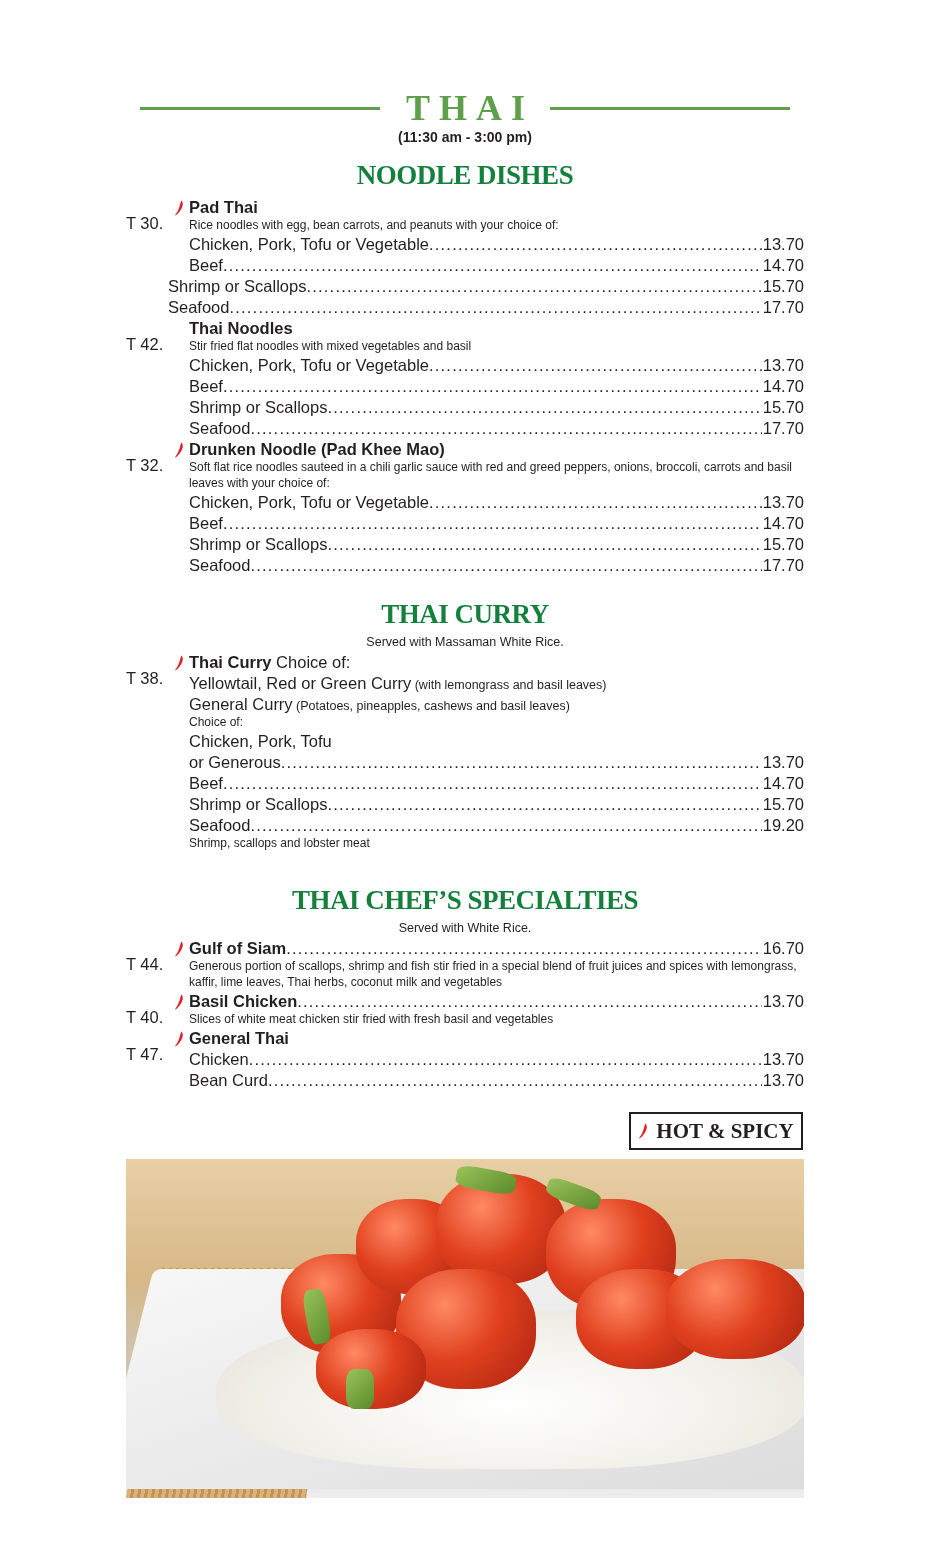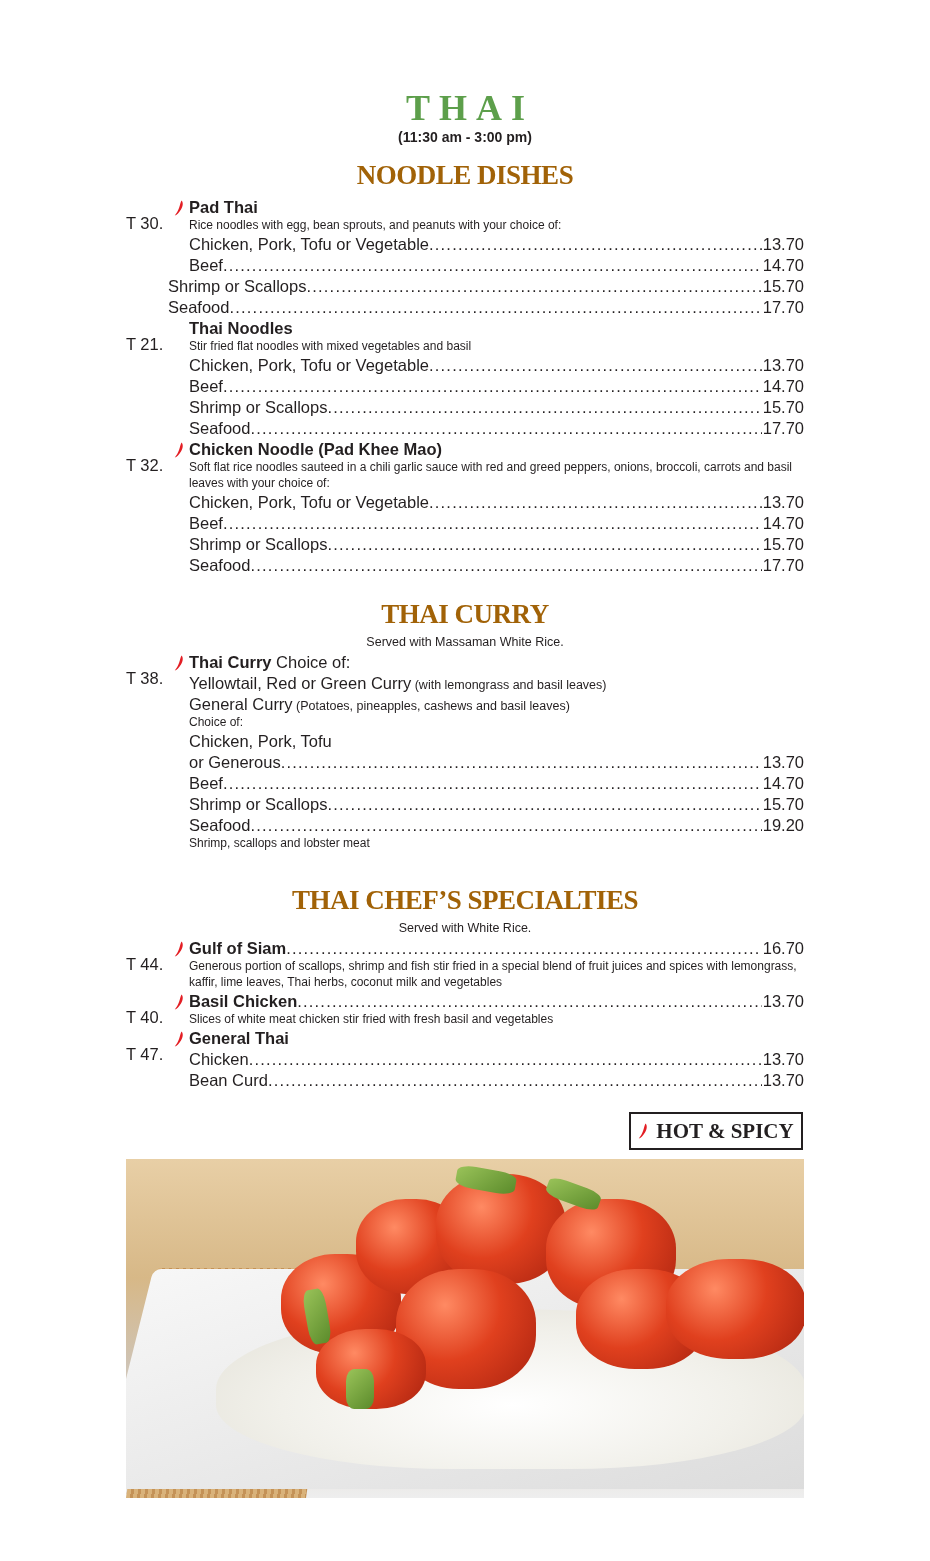--- a/index.html
+++ b/index.html
@@ -1,24 +1,24 @@
 <!DOCTYPE html>
 <html><head>
   <meta charset="utf-8">
   <style>
     * { margin: 0; padding: 0; box-sizing: border-box; }
     html, body { width: 930px; height: 1561px; background: #ffffff; overflow: hidden; }
     body { font-family: "Liberation Sans", sans-serif; color: #231f20; position: relative; }
 
-    .title-row { position: absolute; top: 86px; left: 140px; width: 650px; height: 44px; display: flex; align-items: center; flex-direction: column; }
+    .title-row { position: absolute; top: 86px; left: 140px; width: 650px; height: 44px; display: flex; align-items: center; }
     .title-line { flex: 1; height: 3px; background: #5d9f4b; }
     .title-text { font-family: "Liberation Serif", serif; font-weight: bold; color: #5d9f4b; font-size: 36px; letter-spacing: 9px; padding: 0 16px 0 26px; line-height: 44px; }
     .hours { position: absolute; top: 129px; left: 0; width: 930px; text-align: center; font-weight: bold; font-size: 14px; }
 
-    .section-title { position: absolute; left: 0; width: 930px; text-align: center; font-family: "Liberation Serif", serif; font-weight: bold; color: #a16207; font-size: 27px; letter-spacing: -0.5px; }
+    .section-title { position: absolute; left: 0; width: 930px; text-align: center; font-family: "Liberation Serif", serif; font-weight: bold; color: #15803d; font-size: 27px; letter-spacing: -0.5px; }
     .section-sub { position: absolute; left: 0; width: 930px; text-align: center; font-size: 12.5px; }
 
     .line { position: absolute; left: 126px; width: 678px; font-size: 16.5px; line-height: 21px; height: 21px; white-space: nowrap; }
     .num { position: absolute; left: 0; top: 16px; }
     .chili { position: absolute; left: 48px; top: 3px; width: 10px; height: 16px; }
     .name { position: absolute; left: 63px; top: 0; font-weight: bold; }
     .desc { position: absolute; left: 63px; font-size: 12px; line-height: 16px; white-space: normal; width: 615px; }
 
     .priced { position: absolute; right: 0; top: 0; display: flex; height: 21px; }
     .priced .lbl { white-space: nowrap; }
@@ -62,21 +62,21 @@
 <div class="section-title" style="top:160px">NOODLE DISHES</div>
 
 <div class="line" style="top:197px">
   <span class="num">T 30.</span>
   <svg class="chili">
       <use href="#chili"></use>
     </svg>
   <span class="name">Pad Thai</span>
 </div>
 <div class="line" style="top:217px;height:16px">
-  <span class="desc" style="top:0">Rice noodles with egg, bean sprouts, and peanuts with your choice of:</span>
+  <span class="desc" style="top:0">Rice noodles with egg, bean carrots, and peanuts with your choice of:</span>
 </div>
 <div class="line" style="top:234px">
   <div class="priced" style="left:63px">
       <span class="lbl">Chicken, Pork, Tofu or Vegetable</span>
       <span class="dots"></span>
       <span class="price">13.70</span>
     </div>
 </div>
 <div class="line" style="top:255px">
   <div class="priced" style="left:63px">
@@ -94,21 +94,21 @@
 </div>
 <div class="line" style="top:297px">
   <div class="priced" style="left:42px">
       <span class="lbl">Seafood</span>
       <span class="dots"></span>
       <span class="price">17.70</span>
     </div>
 </div>
 
 <div class="line" style="top:318px">
-  <span class="num">T 21.</span>
+  <span class="num">T 42.</span>
   <span class="name">Thai Noodles</span>
 </div>
 <div class="line" style="top:338px;height:16px">
   <span class="desc" style="top:0">Stir fried flat noodles with mixed vegetables and basil</span>
 </div>
 <div class="line" style="top:355px">
   <div class="priced" style="left:63px">
       <span class="lbl">Chicken, Pork, Tofu or Vegetable</span>
       <span class="dots"></span>
       <span class="price">13.70</span>
@@ -134,21 +134,21 @@
       <span class="dots"></span>
       <span class="price">17.70</span>
     </div>
 </div>
 
 <div class="line" style="top:439px">
   <span class="num">T 32.</span>
   <svg class="chili">
       <use href="#chili"></use>
     </svg>
-  <span class="name">Chicken Noodle (Pad Khee Mao)</span>
+  <span class="name">Drunken Noodle (Pad Khee Mao)</span>
 </div>
 <div class="line" style="top:459px;height:32px">
   <span class="desc" style="top:0">Soft flat rice noodles sauteed in a chili garlic sauce with red and greed peppers, onions, broccoli, carrots and basil leaves with your choice of:</span>
 </div>
 <div class="line" style="top:492px">
   <div class="priced" style="left:63px">
       <span class="lbl">Chicken, Pork, Tofu or Vegetable</span>
       <span class="dots"></span>
       <span class="price">13.70</span>
     </div>

